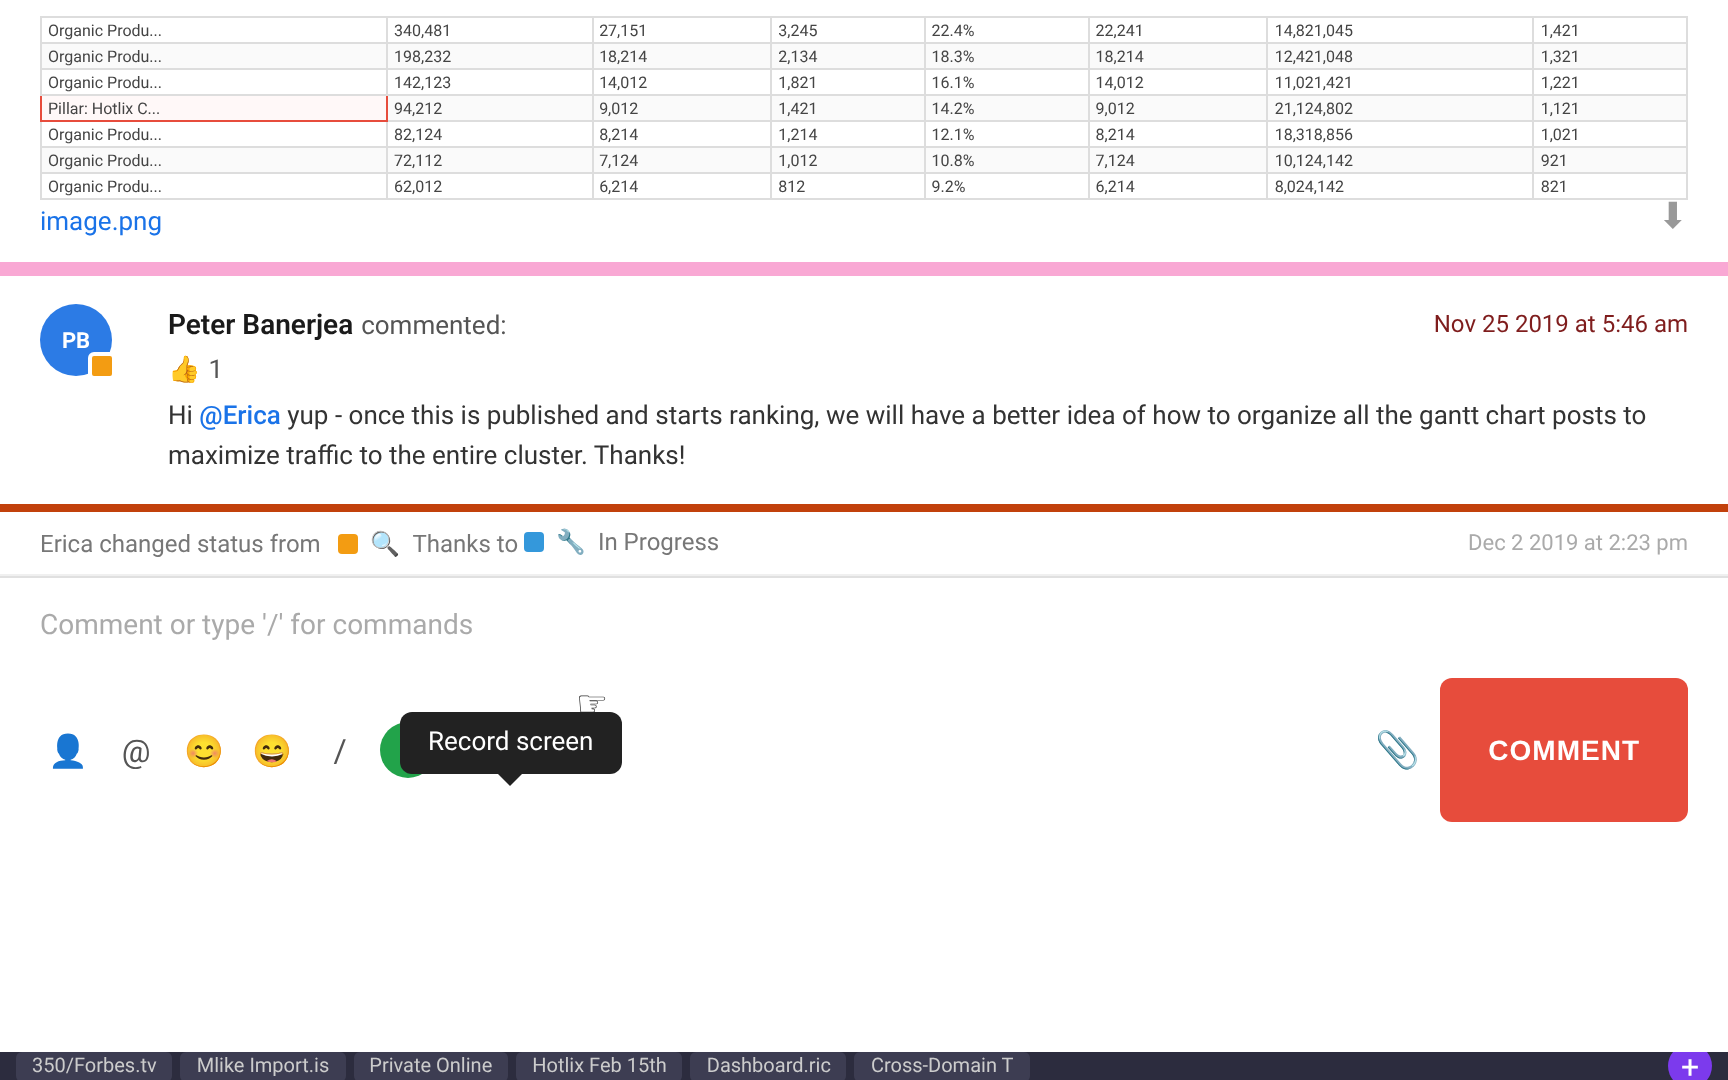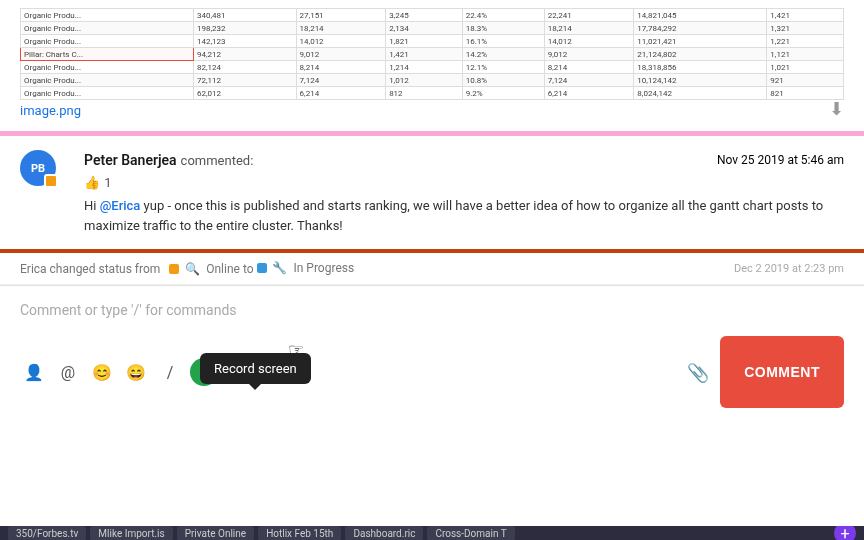--- a/index.html
+++ b/index.html
@@ -17,21 +17,21 @@
       height: 540px;
       background: #fff;
       display: flex;
       flex-direction: column;
       overflow: hidden;
     }
 
     
     .image-attachment {
       background: #fff;
-      border-bottom: 5px solid #f9a8d4;
+      border-bottom: 7px solid #f9a8d4;
       padding: 8px 20px 12px 20px;
       position: relative;
     }
 
     .image-filename {
       color: #1a73e8;
       font-size: 13px;
       cursor: pointer;
     }
 
@@ -97,21 +97,21 @@
     }
 
     .comment-action {
       font-weight: 400;
       font-size: 13px;
       color: #555;
     }
 
     .comment-timestamp {
       font-size: 12px;
-      color: #000000;
+      color: #7f1d1d;
     }
 
     .comment-likes {
       display: flex;
       align-items: center;
       gap: 4px;
       color: #555;
       font-size: 13px;
       margin-bottom: 6px;
       cursor: pointer;
@@ -346,35 +346,35 @@
             <td>14,821,045</td>
             <td>1,421</td>
       </tr>
       <tr>
         <td>Organic Produ...</td>
             <td>198,232</td>
             <td>18,214</td>
             <td>2,134</td>
             <td>18.3%</td>
             <td>18,214</td>
-            <td>17,784,292</td>
+            <td>12,421,048</td>
             <td>1,321</td>
       </tr>
       <tr>
         <td>Organic Produ...</td>
             <td>142,123</td>
             <td>14,012</td>
             <td>1,821</td>
             <td>16.1%</td>
             <td>14,012</td>
             <td>11,021,421</td>
             <td>1,221</td>
       </tr>
       <tr class="">
-        <td class="red-border">Pillar: Charts C...</td>
+        <td class="red-border">Pillar: Hotlix C...</td>
             <td>94,212</td>
             <td>9,012</td>
             <td>1,421</td>
             <td>14.2%</td>
             <td>9,012</td>
             <td>21,124,802</td>
             <td>1,121</td>
       </tr>
       <tr>
         <td>Organic Produ...</td>
@@ -432,21 +432,21 @@
       <div class="comment-text">
         <span>Hi </span><span class="mention">@Erica</span><span> yup - once this is published and starts ranking, we will have a better idea of how to organize all the gantt chart posts to maximize traffic to the entire cluster. Thanks!</span>
       </div>
     </div>
   </div>
 
   <div class="activity-item">
     <div class="activity-text">
       <span>Erica changed status from</span>
       <span class="status-badge">
-        &nbsp;<span class="status-square" style="background:#f39c12;"></span>&nbsp;🔍&nbsp;<span>Online</span>
+        &nbsp;<span class="status-square" style="background:#f39c12;"></span>&nbsp;🔍&nbsp;<span>Thanks</span>
       </span>
       <span> <span>to</span> </span>
       <span class="status-badge">
         <span class="status-square" style="background:#3498db;"></span>&nbsp;🔧&nbsp;<span>In Progress</span>
       </span>
     </div>
     <span class="activity-time">Dec 2 2019 at 2:23 pm</span>
   </div>
 
 

